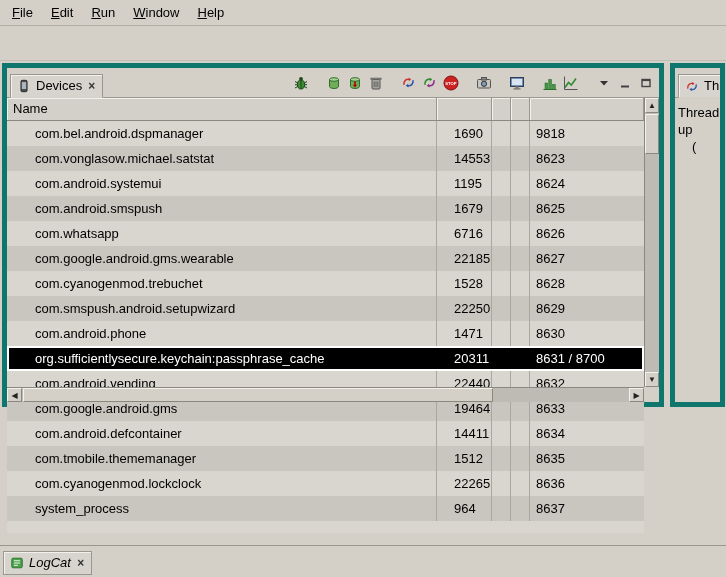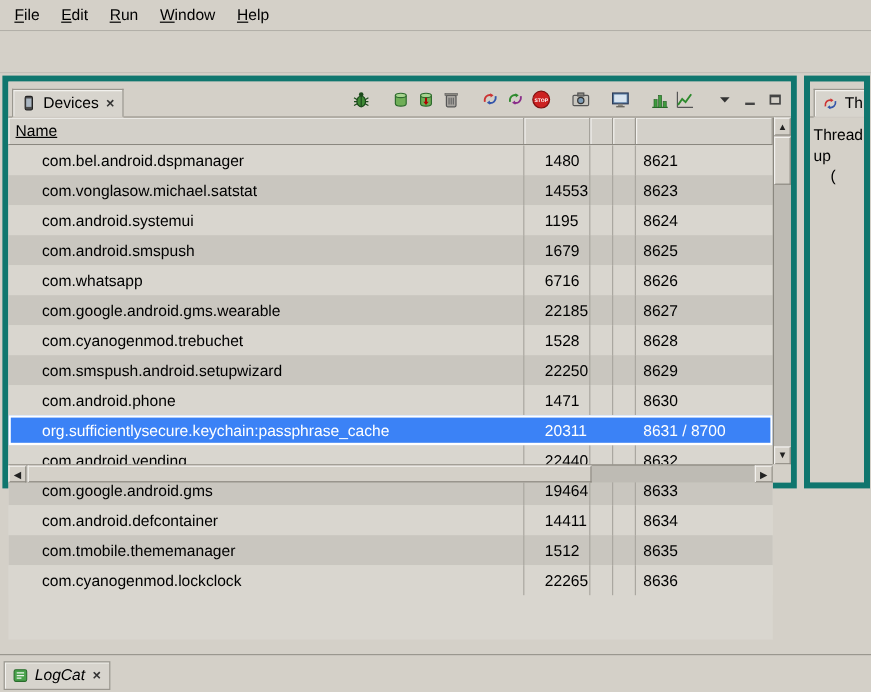--- a/index.html
+++ b/index.html
@@ -32,31 +32,31 @@
   .devices-toolbar { position:absolute; right:3px; top:4px; display:flex; align-items:center; }
   .tbicon { width:21px; height:21px; display:inline-flex; align-items:center;
             justify-content:center; cursor:default; }
   .tbicon.gap { margin-left:12px; }
   
   .cols { display:grid; grid-template-columns:430px 55px 19px 19px minmax(0,1fr); }
   .col-header { height:23px; margin-right:15px; background:#d3d0c9;
                 border-bottom:1px solid #8a877f; }
   .col-header .hcell { border-right:1px solid #9a978f;
                        box-shadow:inset 1px 1px 0 #f2f1ee;
-                       padding:3px 6px; overflow:hidden; white-space:nowrap;text-decoration:underline; }
+                       padding:3px 6px; overflow:hidden; white-space:nowrap; }
   .rows { height:412px; margin-right:15px; background:#d9d6cf; overflow:hidden; position:relative; }
   .row { height:25px; align-items:center; }
   .row:nth-child(odd)  { background:#d9d6cf; }
   .row:nth-child(even) { background:#c9c6bf; }
   .cell { height:100%; display:flex; align-items:center; overflow:hidden;
           white-space:nowrap; border-right:1px solid #aaa7a0; }
   .cell.name { padding-left:28px; }
   .cell.pid  { padding-left:17px; }
   .cell.port { padding-left:6px; border-right:none; }
-  .row.selected { background:#3b82f6; color:#fff;
+  .row.selected { background:#000000; color:#fff;
                   outline:2px solid #ffffff; outline-offset:-2px; }
   .row.selected .cell { border-right-color:transparent; }
   
   .bevel { background:#d4d0c8; border:1px solid;
            border-color:#f2f1ee #8a877f #8a877f #f2f1ee; }
   .vscroll { position:absolute; top:30px; right:0; bottom:15px; width:15px;
              background:#bebbb4; border-left:1px solid #8a877f; }
   .vscroll .sb { position:absolute; left:0; width:14px; height:15px; display:flex;
                  align-items:center; justify-content:center; font-size:8px; color:#222; }
   .vscroll .up { top:0; } .vscroll .down { bottom:0; }
@@ -205,24 +205,24 @@
     <div class="hcell">Name</div>
     <div class="hcell"></div>
     <div class="hcell"></div>
     <div class="hcell"></div>
     <div class="hcell"></div>
   </div>
 
   <div class="rows">
       <div class="row cols">
     <div class="cell name">com.bel.android.dspmanager</div>
-    <div class="cell pid">1480</div>
-    <div class="cell"></div>
-    <div class="cell"></div>
-    <div class="cell port">8621</div>
+    <div class="cell pid">1690</div>
+    <div class="cell"></div>
+    <div class="cell"></div>
+    <div class="cell port">9818</div>
   </div>
       <div class="row cols">
     <div class="cell name">com.vonglasow.michael.satstat</div>
     <div class="cell pid">14553</div>
     <div class="cell"></div>
     <div class="cell"></div>
     <div class="cell port">8623</div>
   </div>
       <div class="row cols">
     <div class="cell name">com.android.systemui</div>
@@ -307,20 +307,27 @@
     <div class="cell"></div>
     <div class="cell"></div>
     <div class="cell port">8635</div>
   </div>
       <div class="row cols">
     <div class="cell name">com.cyanogenmod.lockclock</div>
     <div class="cell pid">22265</div>
     <div class="cell"></div>
     <div class="cell"></div>
     <div class="cell port">8636</div>
+  </div>
+      <div class="row cols">
+    <div class="cell name">system_process</div>
+    <div class="cell pid">964</div>
+    <div class="cell"></div>
+    <div class="cell"></div>
+    <div class="cell port">8637</div>
   </div>
     </div>
 
   <div class="vscroll">
     <div class="sb up bevel">▲</div>
     <div class="thumb bevel"></div>
     <div class="sb down bevel">▼</div>
   </div>
 
   <div class="hscroll">

